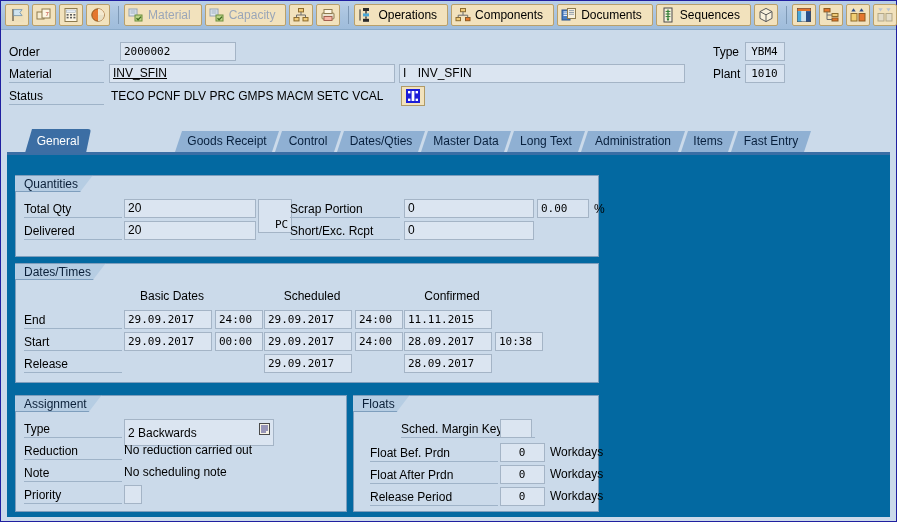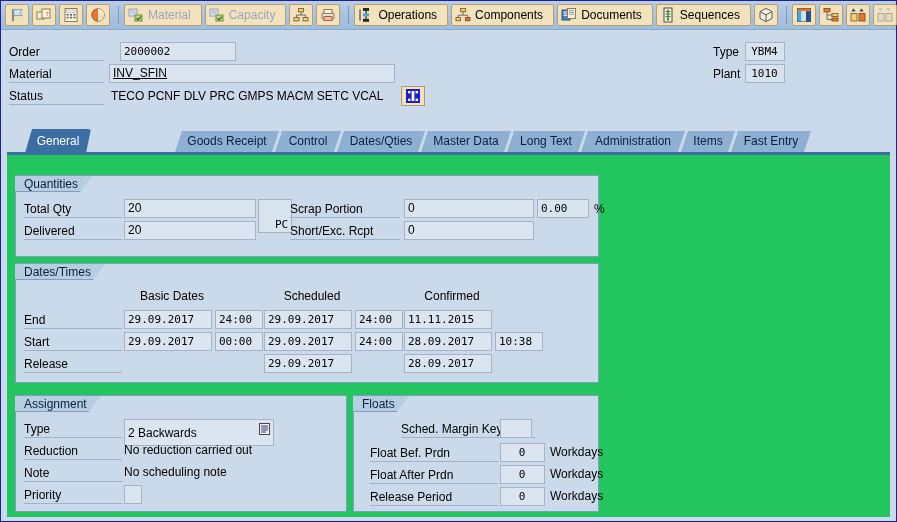--- a/index.html
+++ b/index.html
@@ -112,21 +112,21 @@
     background: #3c6ea4;
     color: #ffffff;
     top: 0; height: 24px; line-height: 24px;
     clip-path: polygon(7px 0, 100% 0, calc(100% - 5px) 100%, 0 100%);
     border-radius: 3px 3px 0 0;
   }
 
   
   .content {
     position: absolute; left: 6px; top: 154px; right: 6px; bottom: 4px;
-    background: #22c55e;
+    background: #0369a1;
   }
   .group {
     position: absolute;
     border: 1px solid #7e9ebd;
     background: #cbdaea;
     box-sizing: border-box;
   }
   .group > .gtitle {
     position: absolute; left: -1px; top: -1px;
     height: 17px; line-height: 16px;
@@ -362,20 +362,24 @@
       </div>
     </div>
 
   <div class="hdr">
     <div class="lblc" style="left:8px; top:14px; width:95px;">Order</div>
     <div class="fld input mono" style="left:119px; top:12px; width:116px;">2000002</div>
 
     <div class="lblc" style="left:8px; top:36px; width:95px;">Material</div>
     <div class="fld input" style="left:108px; top:34px; width:286px;">
       <span class="underlined-val mono">INV_SFIN</span>
+    </div>
+    <div class="fld input" style="left:398px; top:34px; width:286px;">
+      <span>I</span>
+      <span style="display:inline-block;width:8px"></span><span>INV_SFIN</span>
     </div>
 
     <div class="lblc" style="left:8px; top:58px; width:95px;">Status</div>
     <div class="statictext" style="left:110px; top:58px;">TECO PCNF DLV  PRC  GMPS MACM SETC VCAL</div>
     <div class="infobtn" style="left:400px; top:56px;">
       <svg class="ico" viewBox="0 0 16 16">
         <rect x="1" y="1" width="14" height="14" fill="#1c1cd8"></rect>
         <rect x="3" y="3" width="2.4" height="2.4" fill="#ffffff"></rect>
         <rect x="10.6" y="3" width="2.4" height="2.4" fill="#ffffff"></rect>
         <rect x="6.6" y="3" width="2.8" height="10" fill="#ffffff"></rect>

